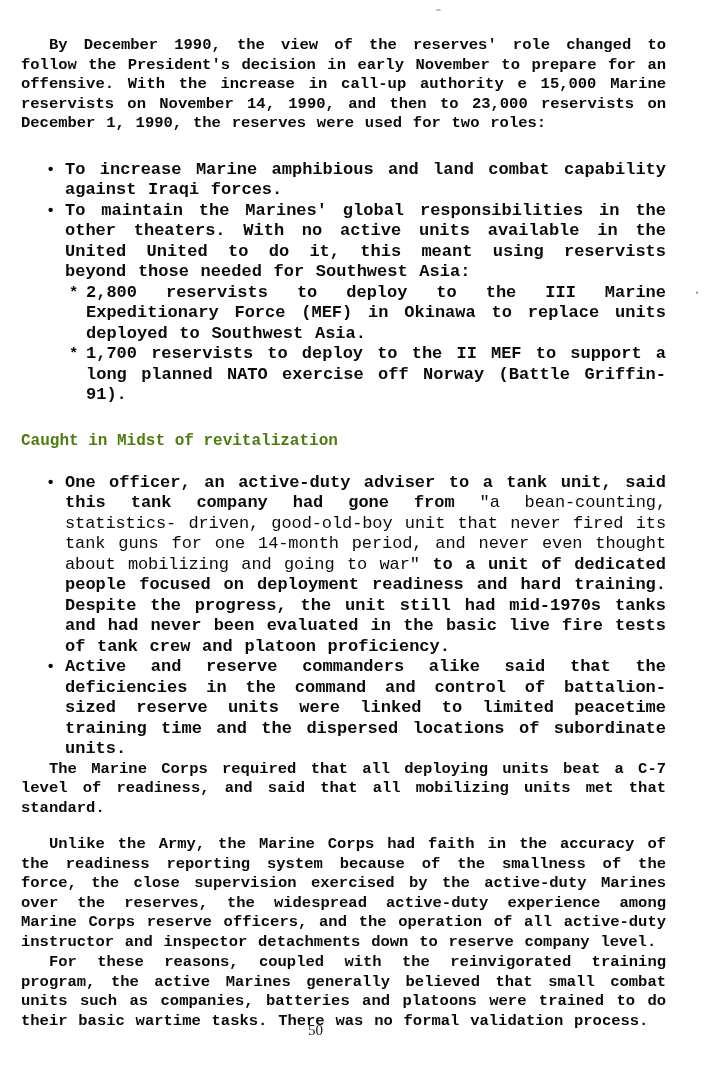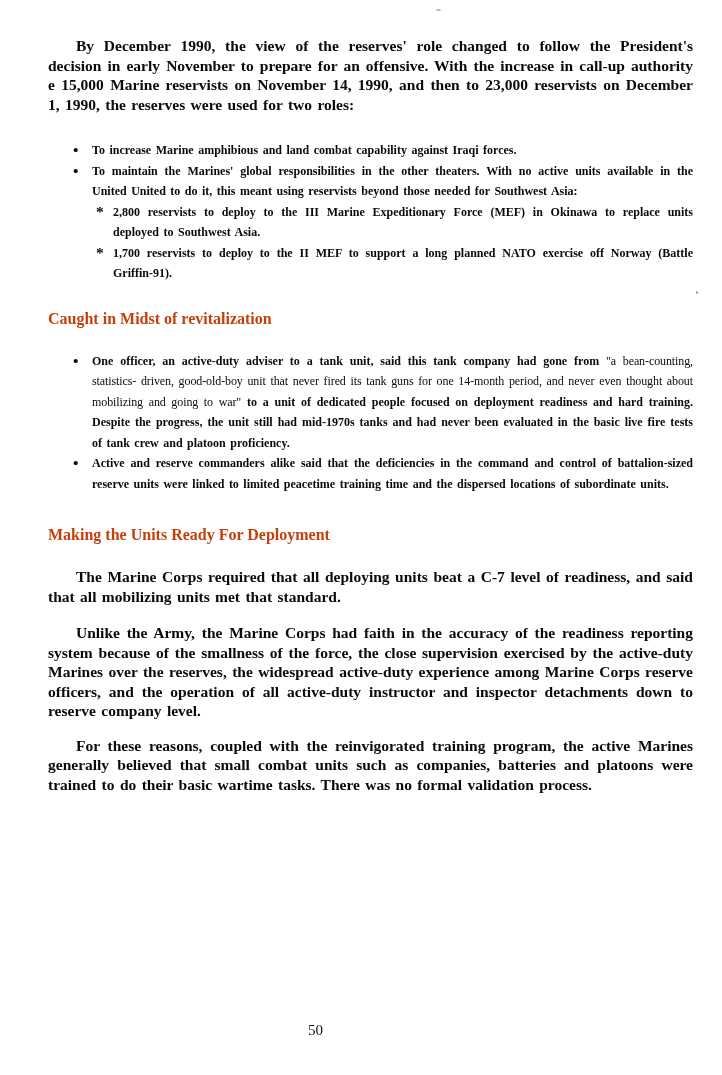--- a/index.html
+++ b/index.html
@@ -11,22 +11,23 @@
     width: 722px;
     height: 1075px;
     position: relative;
     overflow: hidden;
     font-family: "Liberation Serif", "DejaVu Serif", serif;
     color: #0a0a0a;
   }
   .page {
     position: absolute;
     top: 36px;
-    left: 48px;
+    left: 21px;
     width: 645px;
+    font-family: Liberation Mono, monospace;
   }
   .para {
     font-size: 15.5px;
     font-weight: bold;
     line-height: 19.5px;
     text-align: justify;
     word-spacing: 1.5px;
     margin: 0;
   }
   .indent { text-indent: 28px; }
@@ -38,21 +39,21 @@
   }
   .marker {
     flex: none;
     width: 19px;
     font-size: 15.5px;
     font-weight: bold;
     line-height: 20.5px;
   }
   .btext {
     flex: 1;
-    font-size: 12px;
+    font-size: 17px;
     font-weight: bold;
     line-height: 20.5px;
     text-align: justify;
     word-spacing: 1.5px;
   }
   .sub-row {
     display: flex;
     margin-left: 48px;
   }
   .marker-ast {
@@ -60,31 +61,31 @@
     width: 17px;
     font-size: 15.5px;
     font-weight: bold;
     line-height: 20.5px;
   }
   .regular {
     font-weight: normal;
     letter-spacing: -0.1px;
   }
   .heading {
-    color: #c2410c;
+    color: #4d7c0f;
     font-size: 16px;
     font-weight: bold;
     margin: 0;
     line-height: 18px;
   }
   .mb26 { margin-bottom: 26px; }
   .mb23 { margin-bottom: 23px; }
   .mb21 { margin-bottom: 21px; }
   .mb17 { margin-bottom: 17px; }
-  .mb15 { margin-bottom: 15px; }
+  .mb15 { margin-bottom: 1px; }
   .mt26 { margin-top: 26px; }
   .mt32 { margin-top: 32px; }
   .page-number {
     position: absolute;
     top: 1022px;
     left: 0;
     width: 631px;
     text-align: center;
     font-size: 15px;
     font-weight: normal;
@@ -131,21 +132,20 @@
     <div class="bullet-row">
       <span class="marker">•</span>
       <div class="btext"><span>One officer, an active-duty adviser to a tank unit, said this tank company had gone from </span><span class="regular">"a bean-counting, statistics- driven, good-old-boy unit that never fired its tank guns for one 14-month period, and never even thought about mobilizing and going to war"</span><span> to a unit of dedicated people focused on deployment readiness and hard training. Despite the progress, the unit still had mid-1970s tanks and had never been evaluated in the basic live fire tests of tank crew and platoon proficiency.</span></div>
     </div>
     <div class="bullet-row">
       <span class="marker">•</span>
       <div class="btext">Active and reserve commanders alike said that the deficiencies in the command and control of battalion-sized reserve units were linked to limited peacetime training time and the dispersed locations of subordinate units.</div>
     </div>
   </div>
 
-  <h2 class="heading mt32 mb23">Making the Units Ready For Deployment</h2>
 
   <p class="para indent mb17">The Marine Corps required that all deploying units beat a C-7 level of readiness, and said that all mobilizing units met that standard.</p>
 
   <p class="para indent mb15">Unlike the Army, the Marine Corps had faith in the accuracy of the readiness reporting system because of the smallness of the force, the close supervision exercised by the active-duty Marines over the reserves, the widespread active-duty experience among Marine Corps reserve officers, and the operation of all active-duty instructor and inspector detachments down to reserve company level.</p>
 
   <p class="para indent">For these reasons, coupled with the reinvigorated training program, the active Marines generally believed that small combat units such as companies, batteries and platoons were trained to do their basic wartime tasks. There was no formal validation process.</p>
 
 </div>
 
 <div class="page-number">50</div>

